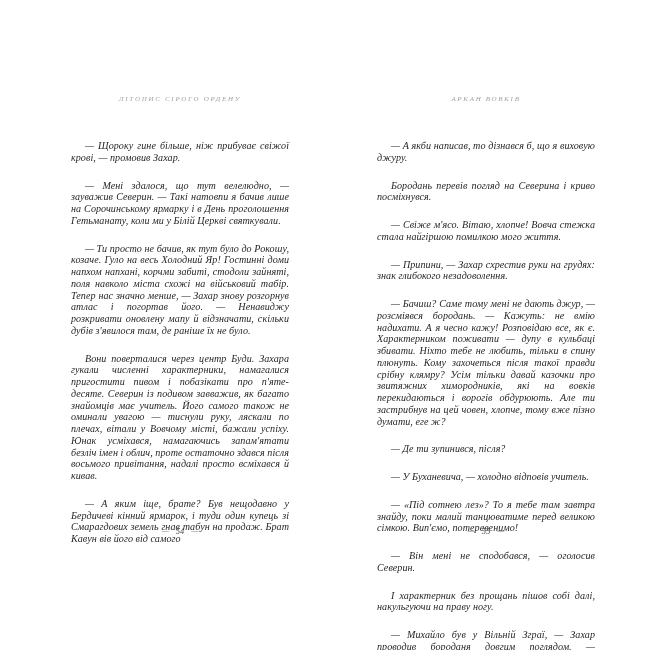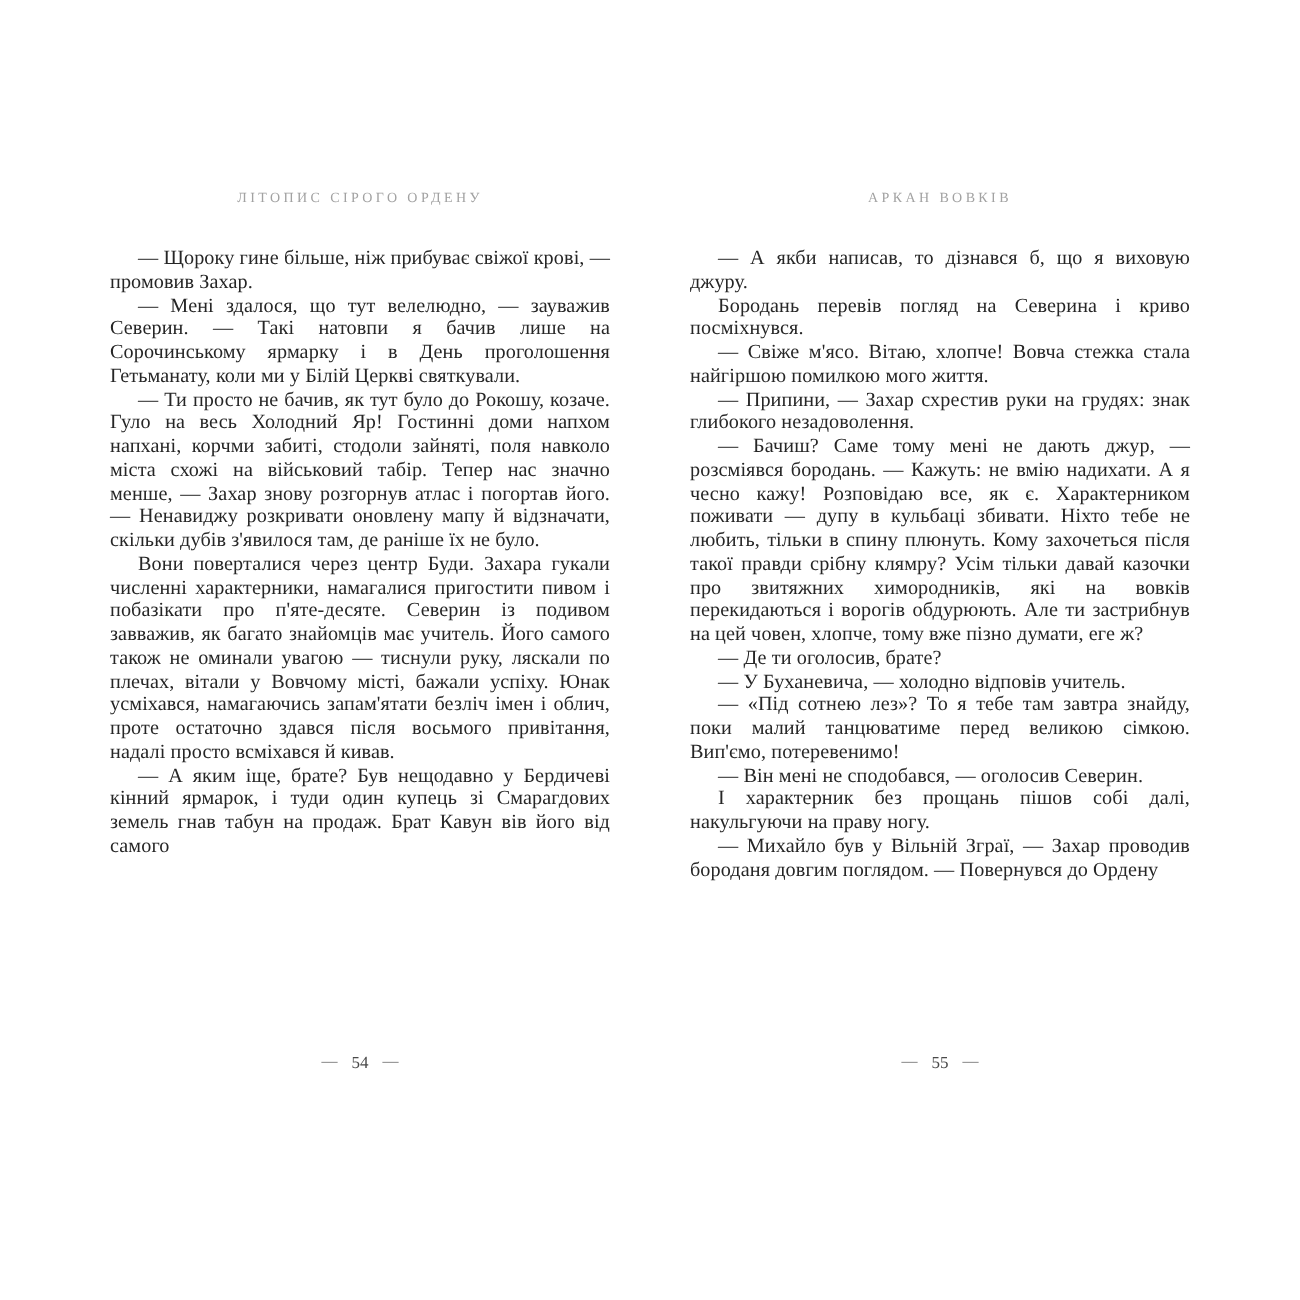--- a/index.html
+++ b/index.html
@@ -7,29 +7,30 @@
     padding: 0;
     background: #ffffff;
   }
   .spread {
     position: relative;
     width: 650px;
     height: 650px;
     background: #ffffff;
     overflow: hidden;
     font-family: "Liberation Serif", serif;
+    font-style: italic;
   }
   .page {
     position: absolute;
     top: 0;
     width: 250px;
     height: 650px;
   }
   .page-left  { left: 55px; }
-  .page-right { left: 345px; }
+  .page-right { left: 361px; }
 
   .running-head {
     position: absolute;
     top: 95px;
     left: 0;
     width: 100%;
     text-align: center;
     font-size: 7px;
     letter-spacing: 1.7px;
     color: #a2a2a2;
@@ -42,21 +43,21 @@
     top: 124px;
     left: 0;
     width: 250px;
     text-align: justify;
     font-size: 10.1px;
     line-height: 11.75px;
     color: #262626;
     letter-spacing: 0.05px;
   }
   .body-text p {
-    margin: 0;
+    margin: 16px;
     text-indent: 14px;
   }
   .body-text p.no-indent {
     text-indent: 0;
   }
 
   .folio {
     position: absolute;
     top: 526px;
     left: 0;
@@ -94,21 +95,21 @@
   </div>
 
   <div class="page page-right">
     <div class="running-head">АРКАН ВОВКІВ</div>
     <div class="body-text">
       <p>— А якби написав, то дізнався б, що я виховую джуру.</p>
       <p>Бородань перевів погляд на Северина і криво посміхнувся.</p>
       <p>— Свіже м'ясо. Вітаю, хлопче! Вовча стежка стала найгіршою помилкою мого життя.</p>
       <p>— Припини, — Захар схрестив руки на грудях: знак глибокого незадоволення.</p>
       <p>— Бачиш? Саме тому мені не дають джур, — розсміявся бородань. — Кажуть: не вмію надихати. А я чесно кажу! Розповідаю все, як є. Характерником поживати — дупу в кульбаці збивати. Ніхто тебе не любить, тільки в спину плюнуть. Кому захочеться після такої правди срібну клямру? Усім тільки давай казочки про звитяжних химородників, які на вовків перекидаються і ворогів обдурюють. Але ти застрибнув на цей човен, хлопче, тому вже пізно думати, еге ж?</p>
-      <p>— Де ти оголосив, брате?</p>
+      <p>— Де ти зупинився, після?</p>
       <p>— У Буханевича, — холодно відповів учитель.</p>
       <p>— «Під сотнею лез»? То я тебе там завтра знайду, поки малий танцюватиме перед великою сімкою. Вип'ємо, потеревенимо!</p>
       <p>— Він мені не сподобався, — оголосив Северин.</p>
       <p>І характерник без прощань пішов собі далі, накульгуючи на праву ногу.</p>
       <p>— Михайло був у Вільній Зграї, — Захар проводив бороданя довгим поглядом. — Повернувся до Ордену</p>
     </div>
     <div class="folio">
       <span class="folio-dash">—</span><span>55</span><span class="folio-dash">—</span>
     </div>
   </div>

